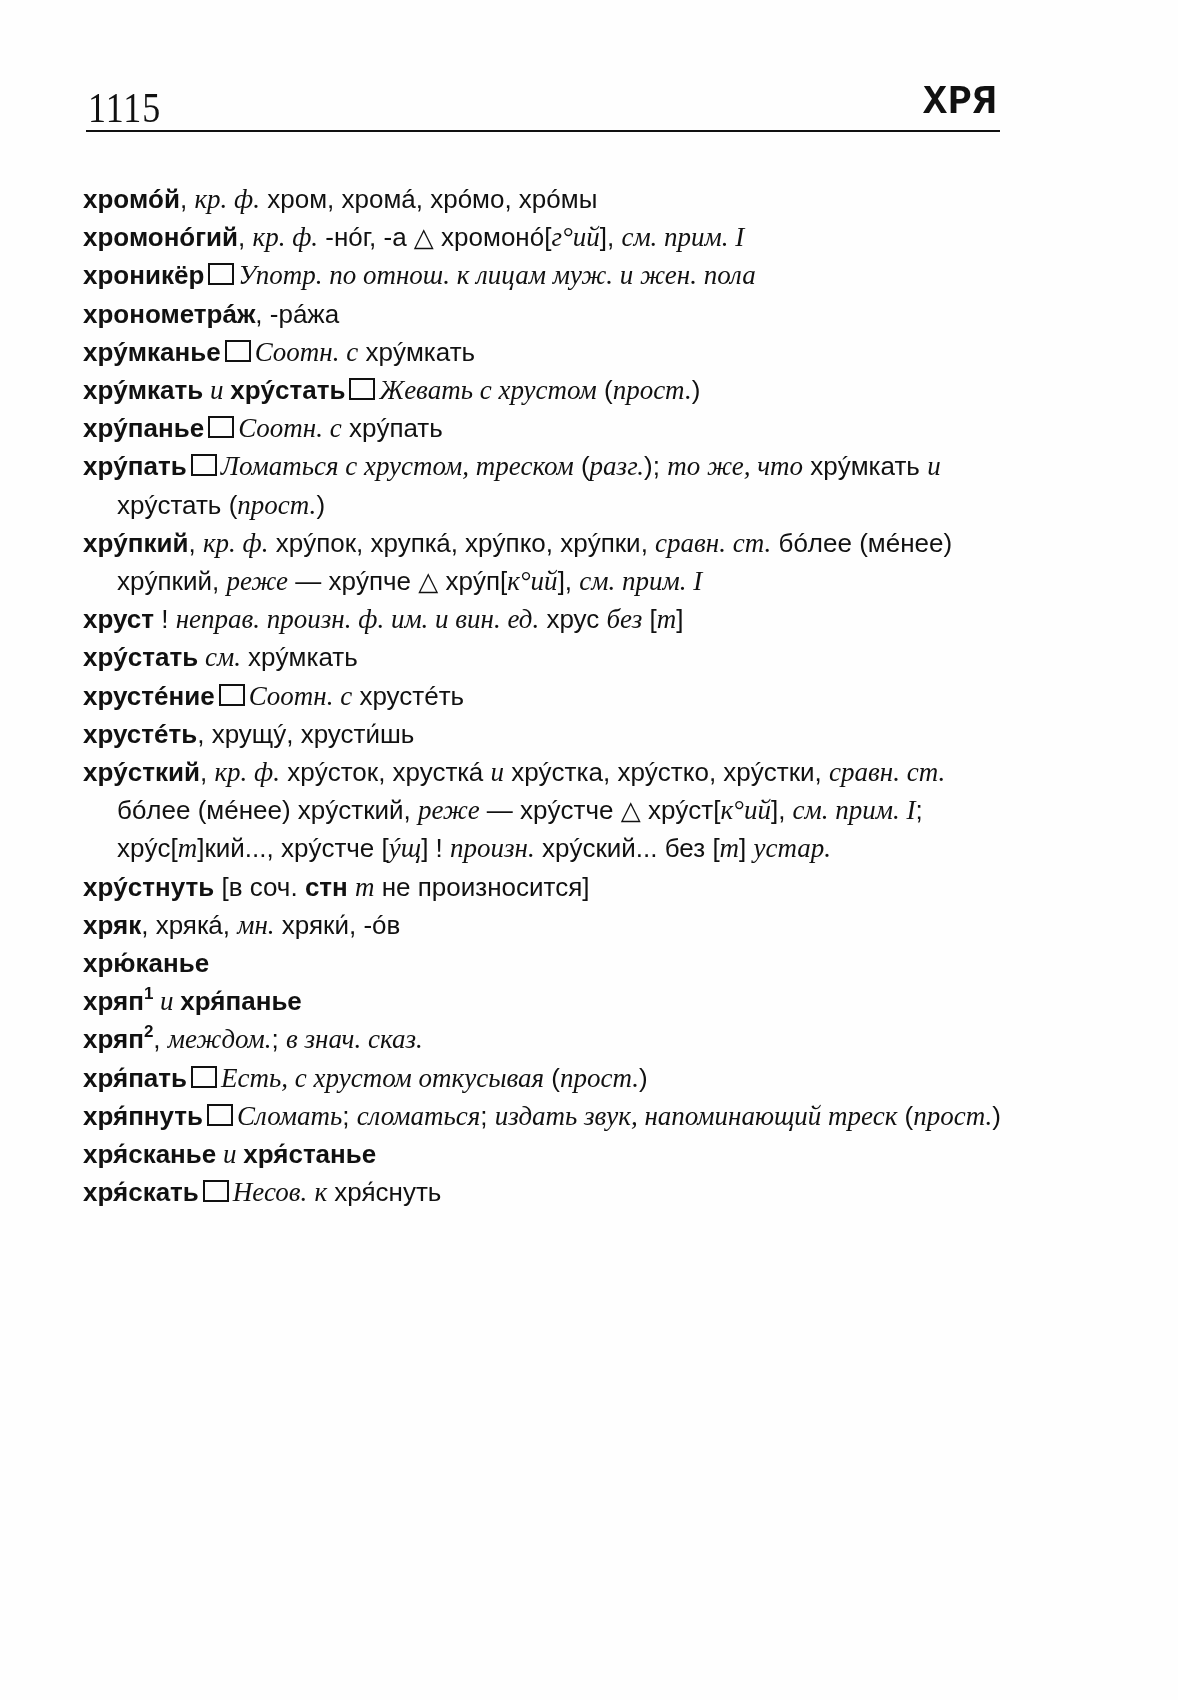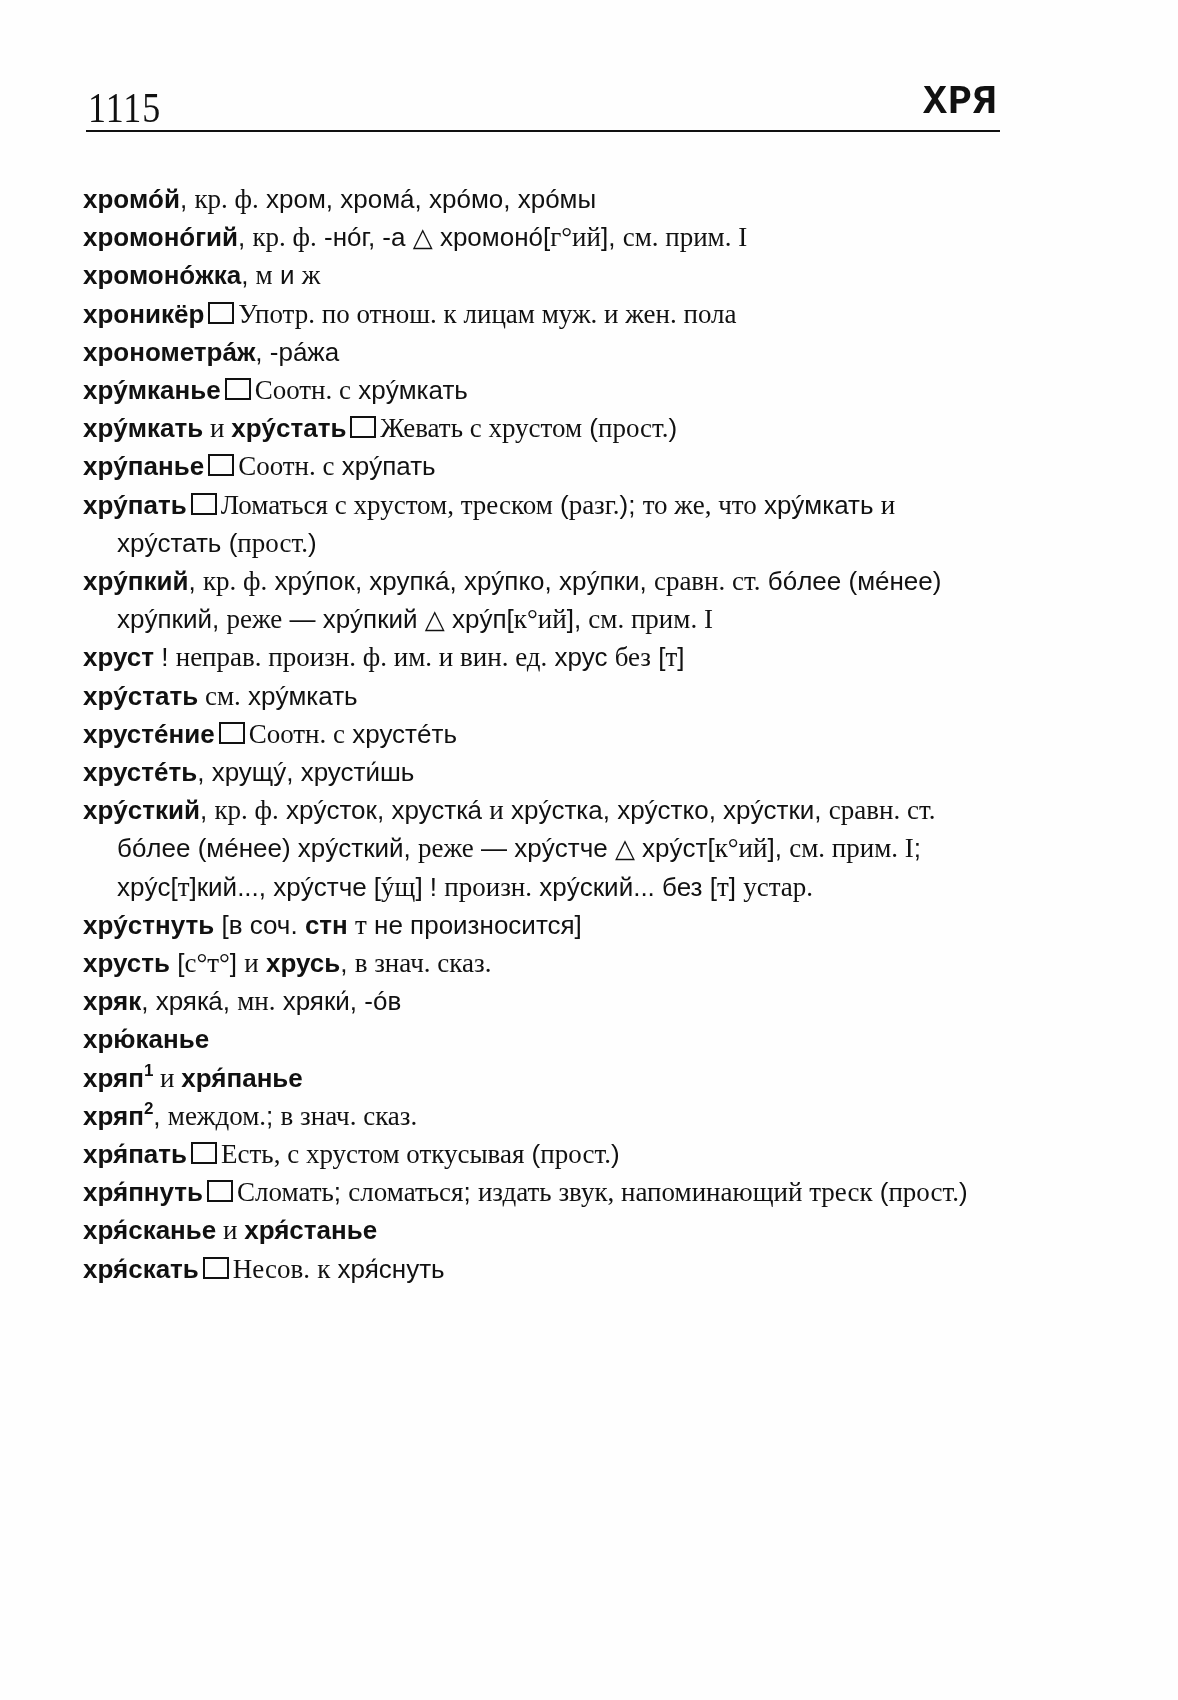--- a/index.html
+++ b/index.html
@@ -69,20 +69,21 @@
       padding-left: 34px;
       text-indent: -34px;
       white-space: normal;
     }
     .entry b, .hw {
       font-family: "Liberation Sans", sans-serif;
       font-weight: bold;
     }
     .it {
       font-family: "Liberation Serif", serif;
+      font-style: italic;
       font-size: 27px;
     }
     .box {
       display: inline-block;
       width: 22px;
       height: 18px;
       border: 2px solid #111;
       vertical-align: -1px;
       margin: 0 4px;
       text-indent: 0;
@@ -100,35 +101,33 @@
 <div class="page">
   <div class="running-head">
     <span class="page-number">1115</span>
     <span class="guide-word">ХРЯ</span>
   </div>
   <div class="rule"></div>
 
   <div class="entries" id="entries">
       <div class="entry"><span class="hw">хромóй</span><span>, </span><span class="it">кр. ф.</span><span> хром, хромá, хрóмо, хрóмы</span></div>
       <div class="entry"><span class="hw">хромонóгий</span><span>, </span><span class="it">кр. ф.</span><span> -нóг, -а △ хромонó[</span><span class="it">г°ий</span><span>], </span><span class="it">см. прим. I</span></div>
-      <div class="entry"><span class="hw">хромонóжка</span><span>, </span><span class="it">м</span><span> и </span><span class="it">ж</span></div>
       <div class="entry"><span class="hw">хроникёр</span><span class="box"></span><span class="it">Употр. по отнош. к лицам муж. и жен. пола</span></div>
       <div class="entry"><span class="hw">хронометрáж</span><span>, -рáжа</span></div>
       <div class="entry"><span class="hw">хрýмканье</span><span class="box"></span><span class="it">Соотн. с</span><span> хрýмкать</span></div>
       <div class="entry"><span class="hw">хрýмкать</span><span class="it"> и </span><span class="hw">хрýстать</span><span class="box"></span><span class="it">Жевать с хрустом</span><span> (</span><span class="it">прост.</span><span>)</span></div>
       <div class="entry"><span class="hw">хрýпанье</span><span class="box"></span><span class="it">Соотн. с</span><span> хрýпать</span></div>
       <div class="entry"><span class="hw">хрýпать</span><span class="box"></span><span class="it">Ломаться с хрустом, треском</span><span> (</span><span class="it">разг.</span><span>); </span><span class="it">то же, что</span><span> хрýмкать </span><span class="it">и</span><span> хрýстать (</span><span class="it">прост.</span><span>)</span></div>
-      <div class="entry"><span class="hw">хрýпкий</span><span>, </span><span class="it">кр. ф.</span><span> хрýпок, хрупкá, хрýпко, хрýпки, </span><span class="it">сравн. ст.</span><span> бóлее (мéнее) хрýпкий, </span><span class="it">реже</span><span> — хрýпкий △ хрýп[</span><span class="it">к°ий</span><span>], </span><span class="it">см. прим. I</span></div>
+      <div class="entry"><span class="hw">хрýпкий</span><span>, </span><span class="it">кр. ф.</span><span> хрýпок, хрупкá, хрýпко, хрýпки, </span><span class="it">сравн. ст.</span><span> бóлее (мéнее) хрýпкий, </span><span class="it">реже</span><span> — хрýпче △ хрýп[</span><span class="it">к°ий</span><span>], </span><span class="it">см. прим. I</span></div>
       <div class="entry"><span class="hw">хруст</span><span> ! </span><span class="it">неправ. произн. ф. им. и вин. ед.</span><span> хрус </span><span class="it">без</span><span> [</span><span class="it">т</span><span>]</span></div>
       <div class="entry"><span class="hw">хрýстать</span><span class="it"> см.</span><span> хрýмкать</span></div>
       <div class="entry"><span class="hw">хрустéние</span><span class="box"></span><span class="it">Соотн. с</span><span> хрустéть</span></div>
       <div class="entry"><span class="hw">хрустéть</span><span>, хрущý, хрусти́шь</span></div>
       <div class="entry"><span class="hw">хрýсткий</span><span>, </span><span class="it">кр. ф.</span><span> хрýсток, хрусткá </span><span class="it">и</span><span> хрýстка, хрýстко, хрýстки, </span><span class="it">сравн. ст.</span><span> бóлее (мéнее) хрýсткий, </span><span class="it">реже</span><span> — хрýстче △ хрýст[</span><span class="it">к°ий</span><span>], </span><span class="it">см. прим. I</span><span>; хрýс[</span><span class="it">т</span><span>]кий..., хрýстче [</span><span class="it">ýщ</span><span>] ! </span><span class="it">произн.</span><span> хрýский... без [</span><span class="it">т</span><span>] </span><span class="it">устар.</span></div>
       <div class="entry"><span class="hw">хрýстнуть</span><span> [в соч. </span><span class="hw">стн</span><span> </span><span class="it">т</span><span> не произносится]</span></div>
-      <div class="entry"><span class="hw">хрусть</span><span> [</span><span class="it">с°т°</span><span>] </span><span class="it">и</span><span> </span><span class="hw">хрусь</span><span>, </span><span class="it">в знач. сказ.</span></div>
       <div class="entry"><span class="hw">хряк</span><span>, хрякá, </span><span class="it">мн.</span><span> хряки́, -óв</span></div>
       <div class="entry"><span class="hw">хрю́канье</span></div>
       <div class="entry"><span class="hw">хряп</span><sup>1</sup><span class="it"> и </span><span class="hw">хря́панье</span></div>
       <div class="entry"><span class="hw">хряп</span><sup>2</sup><span>, </span><span class="it">междом.</span><span>; </span><span class="it">в знач. сказ.</span></div>
       <div class="entry"><span class="hw">хря́пать</span><span class="box"></span><span class="it">Есть, с хрустом откусывая</span><span> (</span><span class="it">прост.</span><span>)</span></div>
       <div class="entry"><span class="hw">хря́пнуть</span><span class="box"></span><span class="it">Сломать</span><span>; </span><span class="it">сломаться</span><span>; </span><span class="it">издать звук, напоминающий треск</span><span> (</span><span class="it">прост.</span><span>)</span></div>
       <div class="entry"><span class="hw">хря́сканье</span><span class="it"> и </span><span class="hw">хря́станье</span></div>
       <div class="entry"><span class="hw">хря́скать</span><span class="box"></span><span class="it">Несов.</span><span> </span><span class="it">к</span><span> хря́снуть</span></div>
     </div>
 </div>

